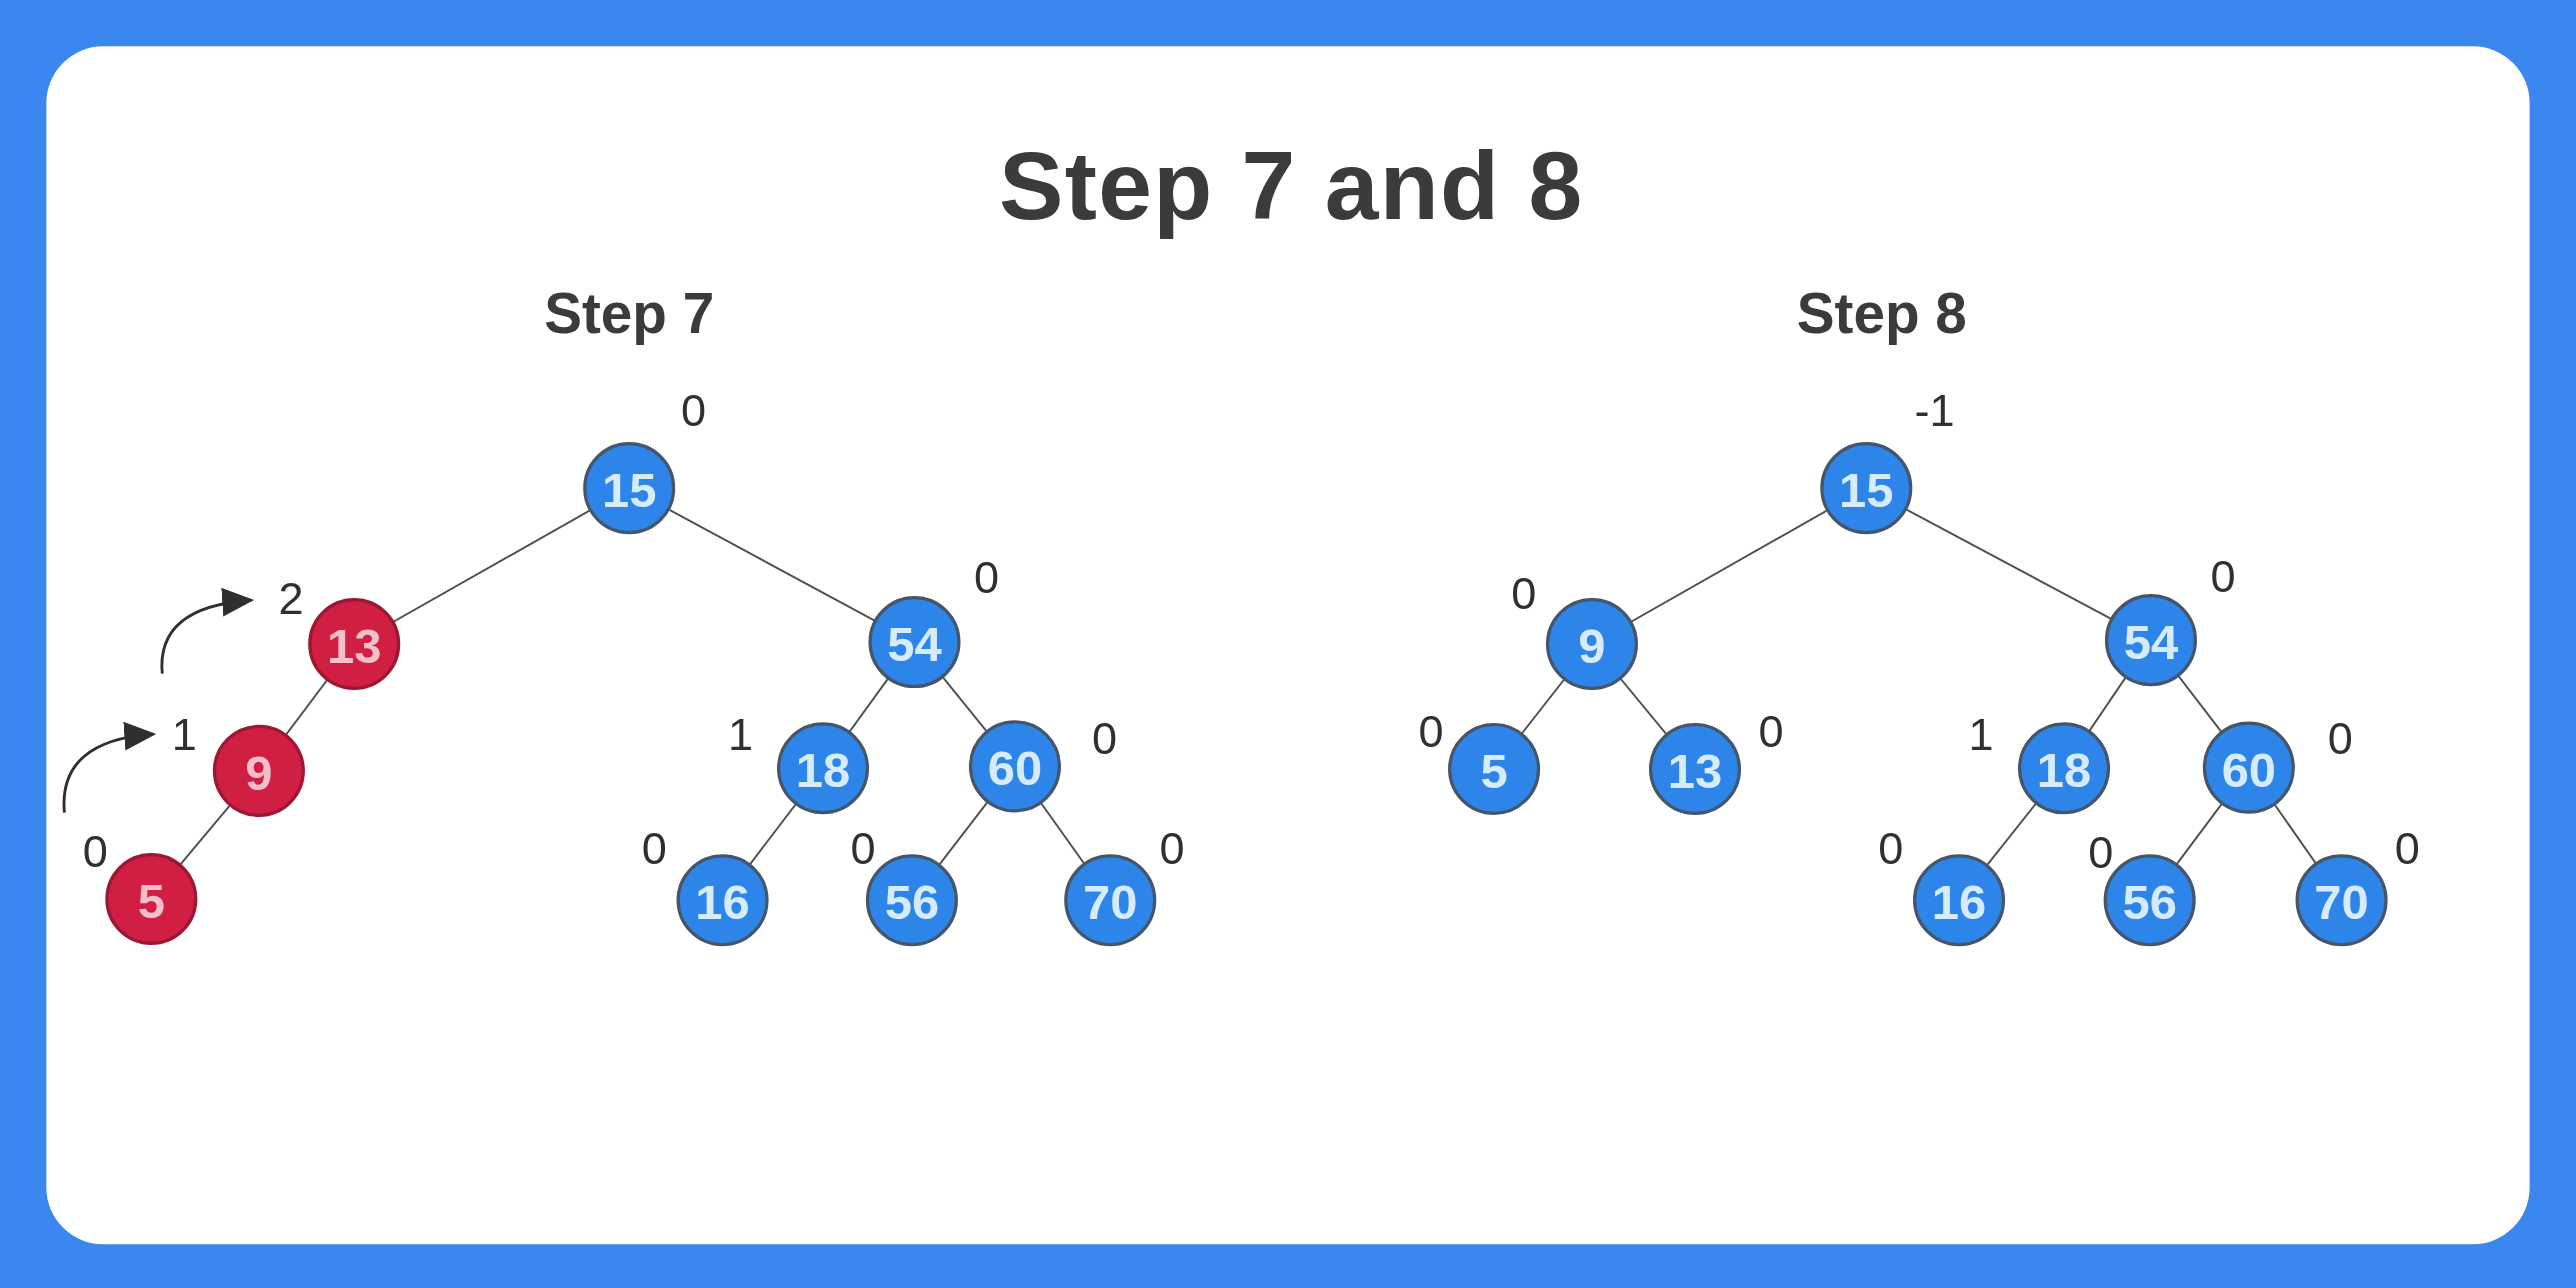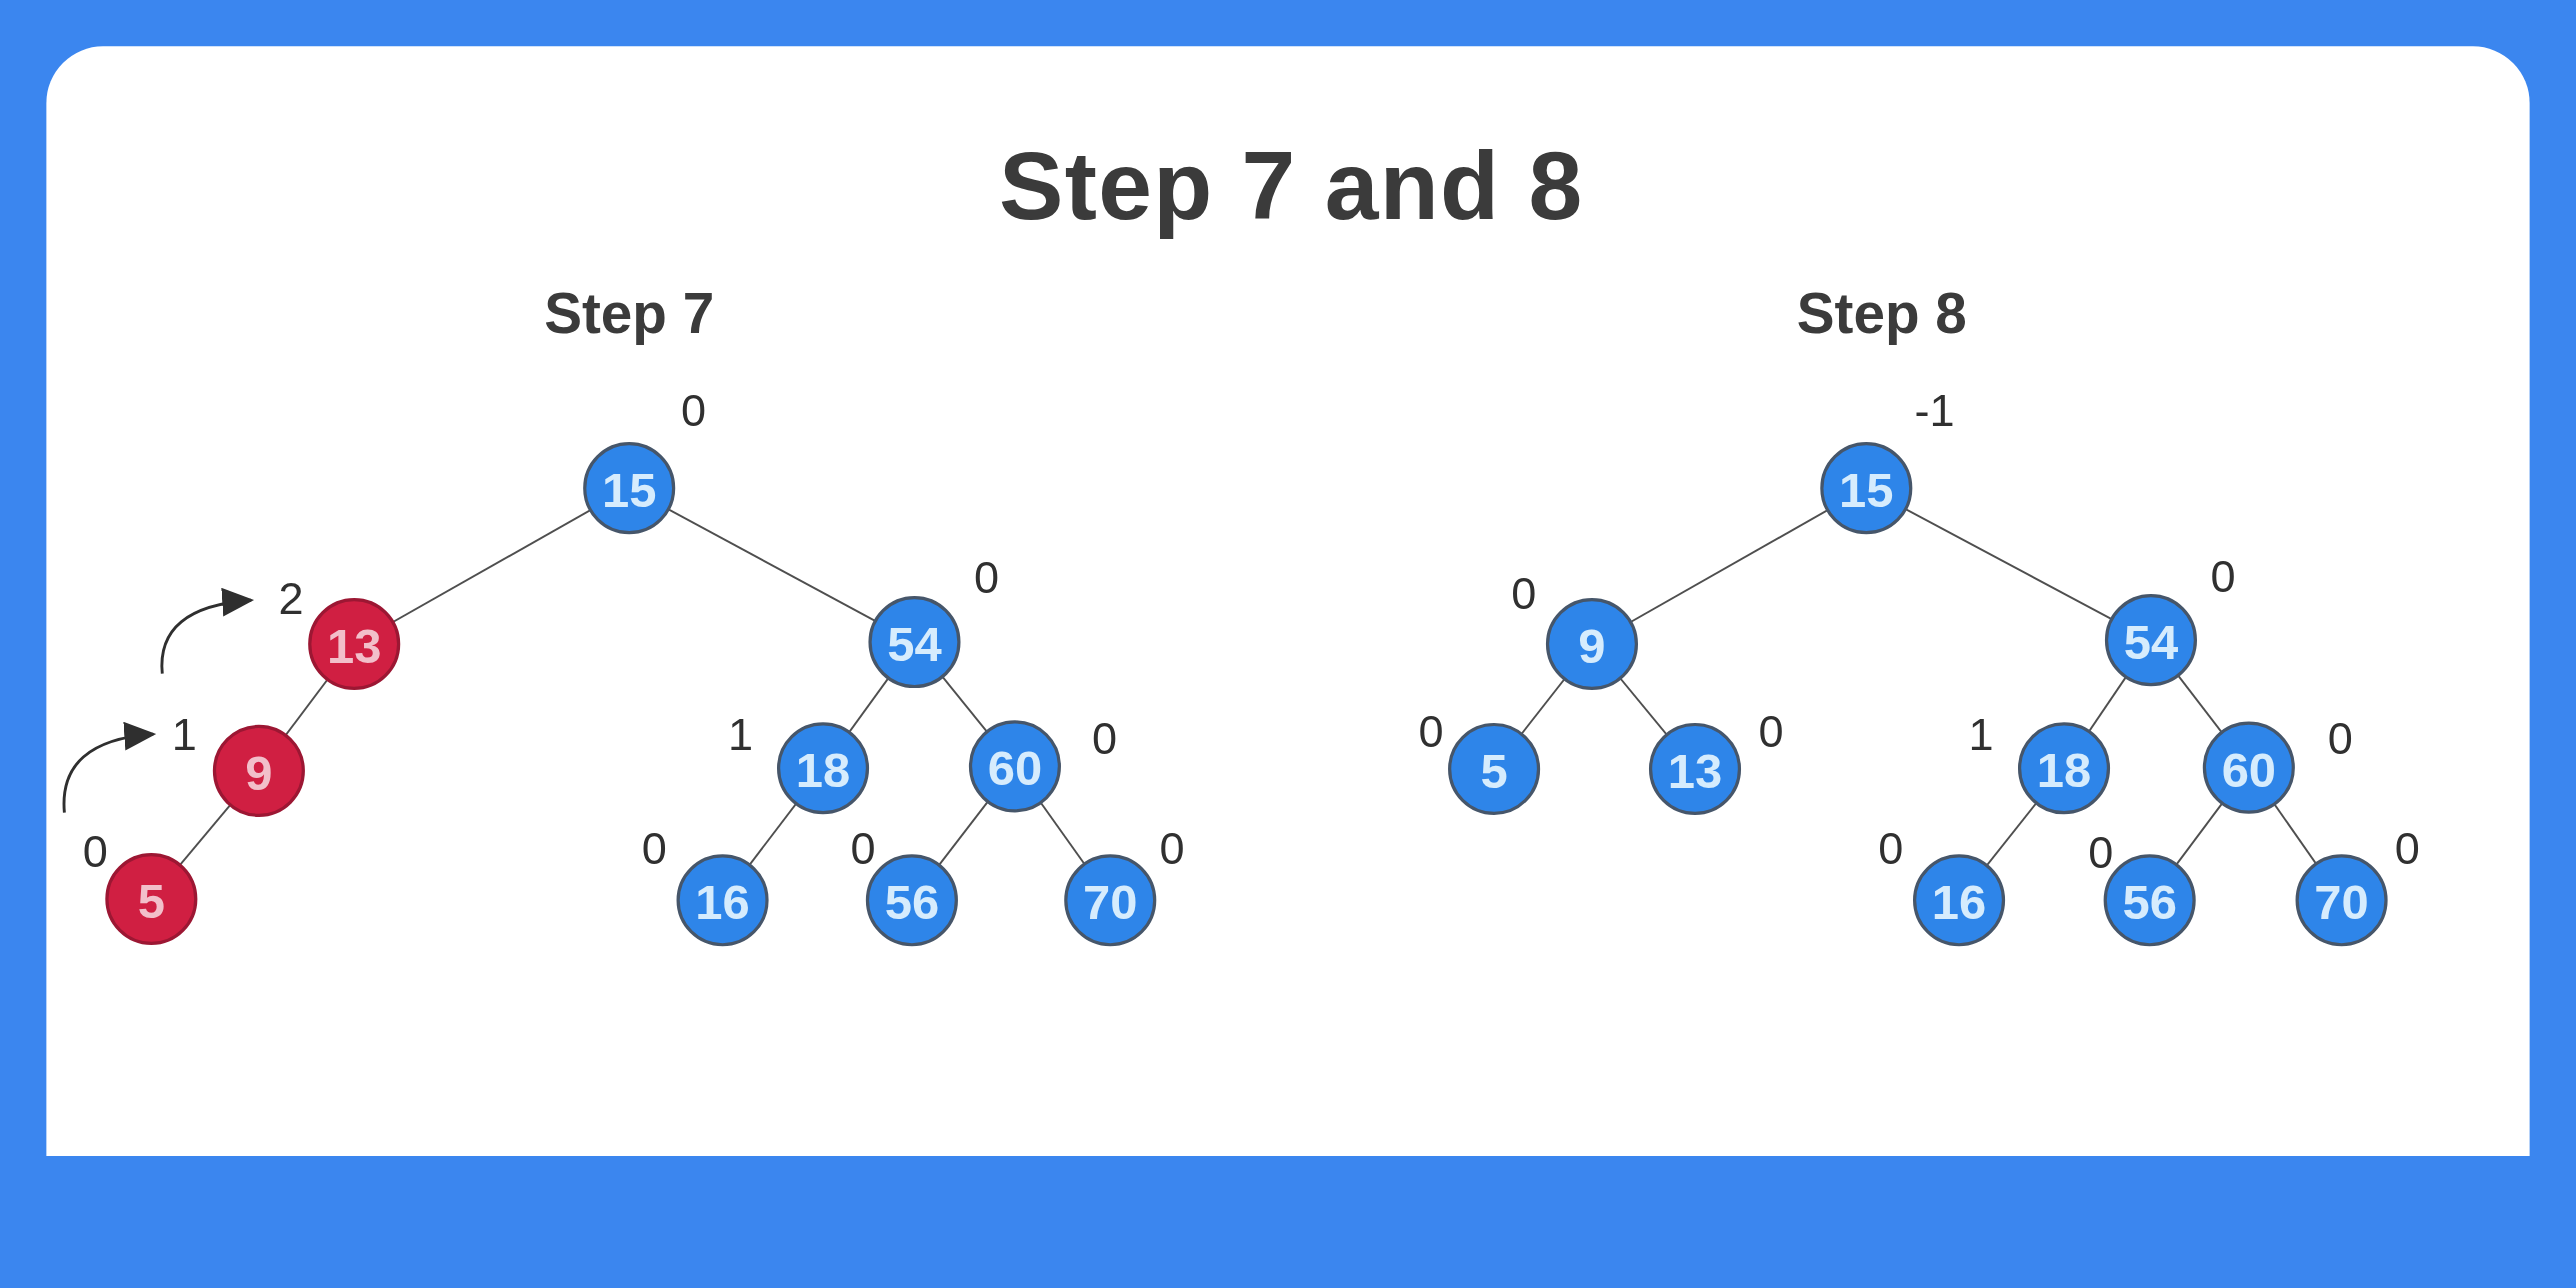--- a/index.html
+++ b/index.html
@@ -3,21 +3,21 @@
 <meta charset="utf-8">
 <style>
   html, body { margin: 0; padding: 0; }
   body {
     background: #3b86ef;
     font-family: "Liberation Sans", "DejaVu Sans", sans-serif;
   }
   .stage {
     position: relative;
     width: 2576px;
-    height: 1156px;
+    height: 1288px;
   }
   svg { display: block; }
   text {
     font-family: "Liberation Sans", "DejaVu Sans", sans-serif;
     text-anchor: middle;
   }
   .main-title {
     font-size: 150px;
     font-weight: 700;
     dominant-baseline: central;

